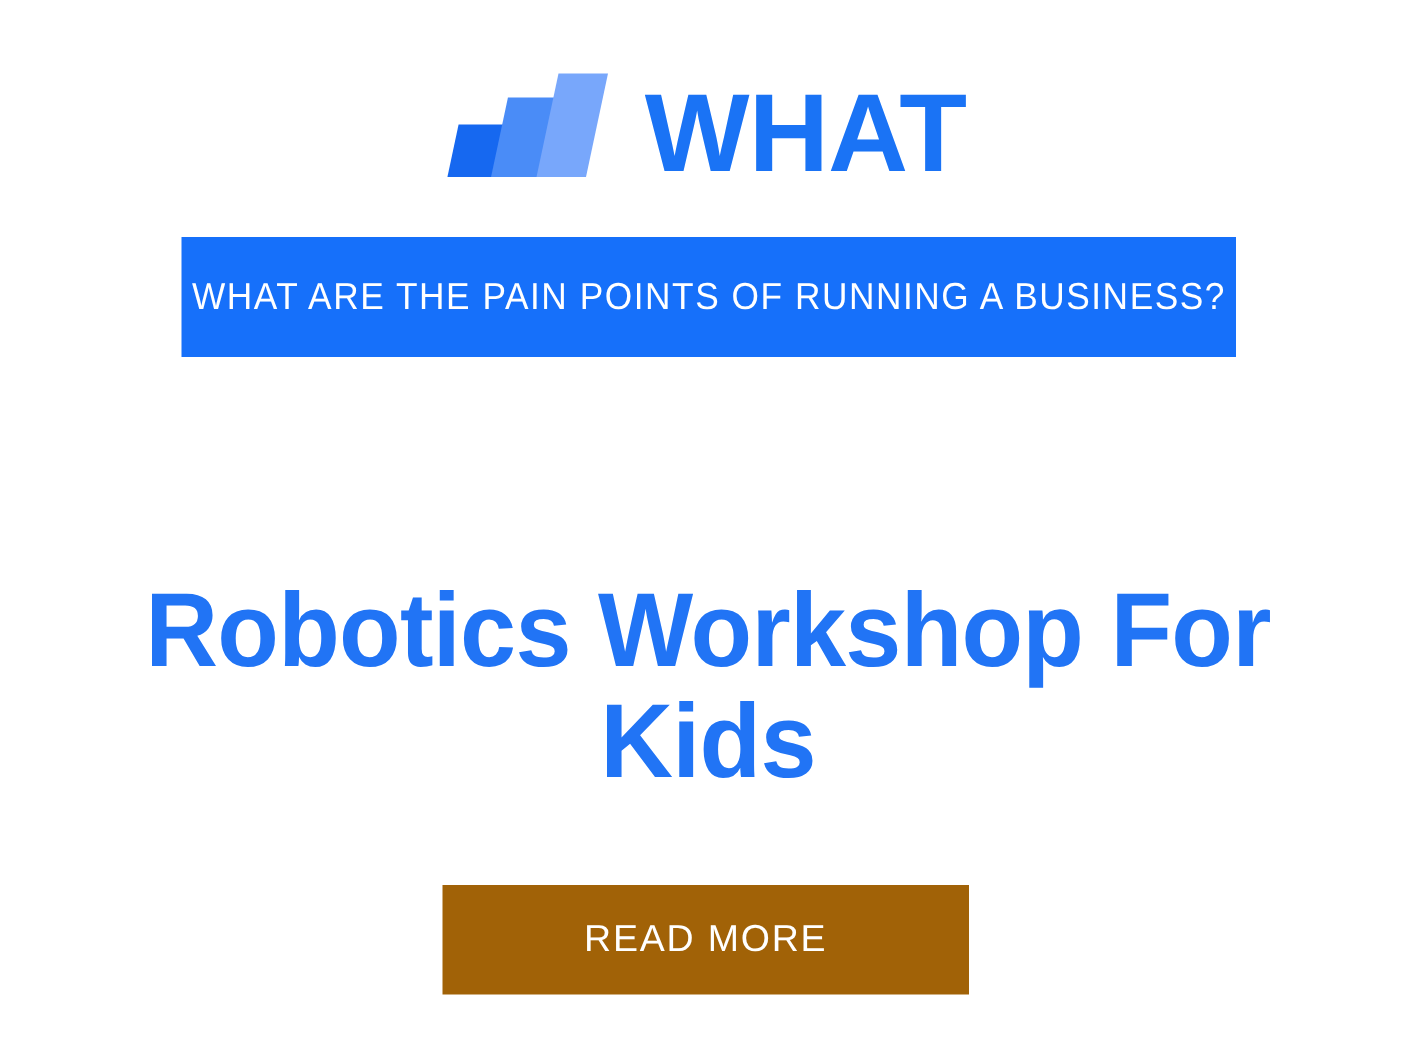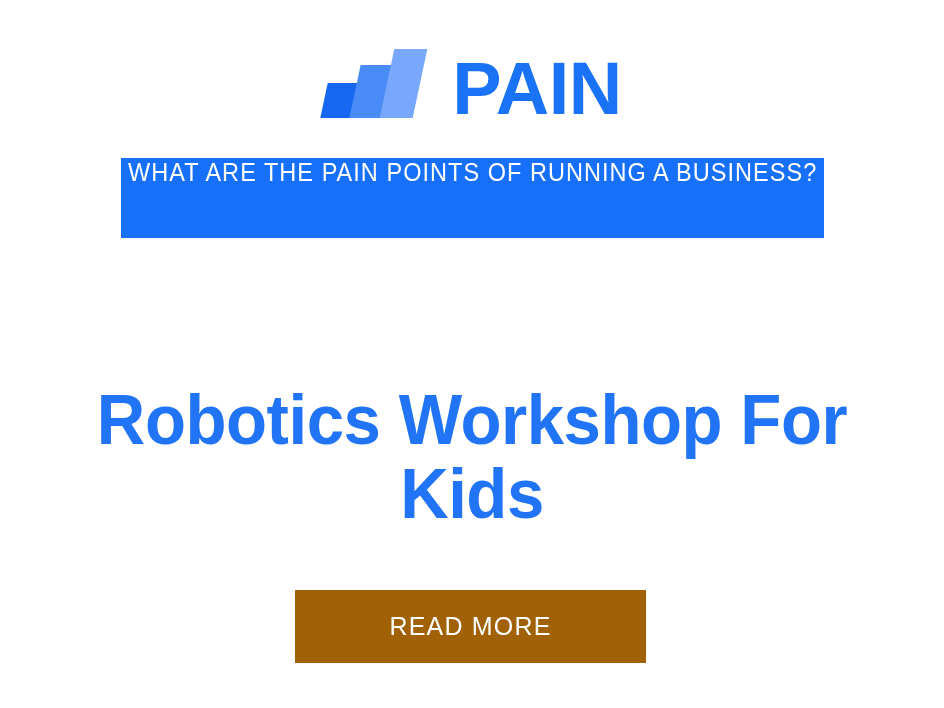--- a/index.html
+++ b/index.html
@@ -77,21 +77,21 @@
 
   
   .banner {
     position: absolute;
     left: 121px;
     top: 158px;
     width: 703px;
     height: 80px;
     background: #1670fa;
     display: flex;
-    align-items: flex-start;
+    align-items: center;
     justify-content: center;
     box-sizing: border-box;
     padding: 0 18px;
   }
   .banner-text {
     color: #ffffff;
     font-size: 25px;
     font-weight: 400;
     letter-spacing: 1.1px;
     white-space: nowrap;
@@ -145,21 +145,21 @@
 <body>
 
 <div class="card">
 
   <div class="logo-row">
     <div class="logo-mark">
       <span class="logo-bar b1"></span>
       <span class="logo-bar b2"></span>
       <span class="logo-bar b3"></span>
     </div>
-    <div class="logo-word">PAIN</div>
+    <div class="logo-word">WHAT</div>
   </div>
 
   <div class="banner">
     <div class="banner-text">WHAT ARE THE PAIN POINTS OF RUNNING A BUSINESS?</div>
   </div>
 
   <h1 class="headline">Robotics Workshop For Kids</h1>
 
   <button class="cta">
     <span class="cta-label">READ MORE</span>

